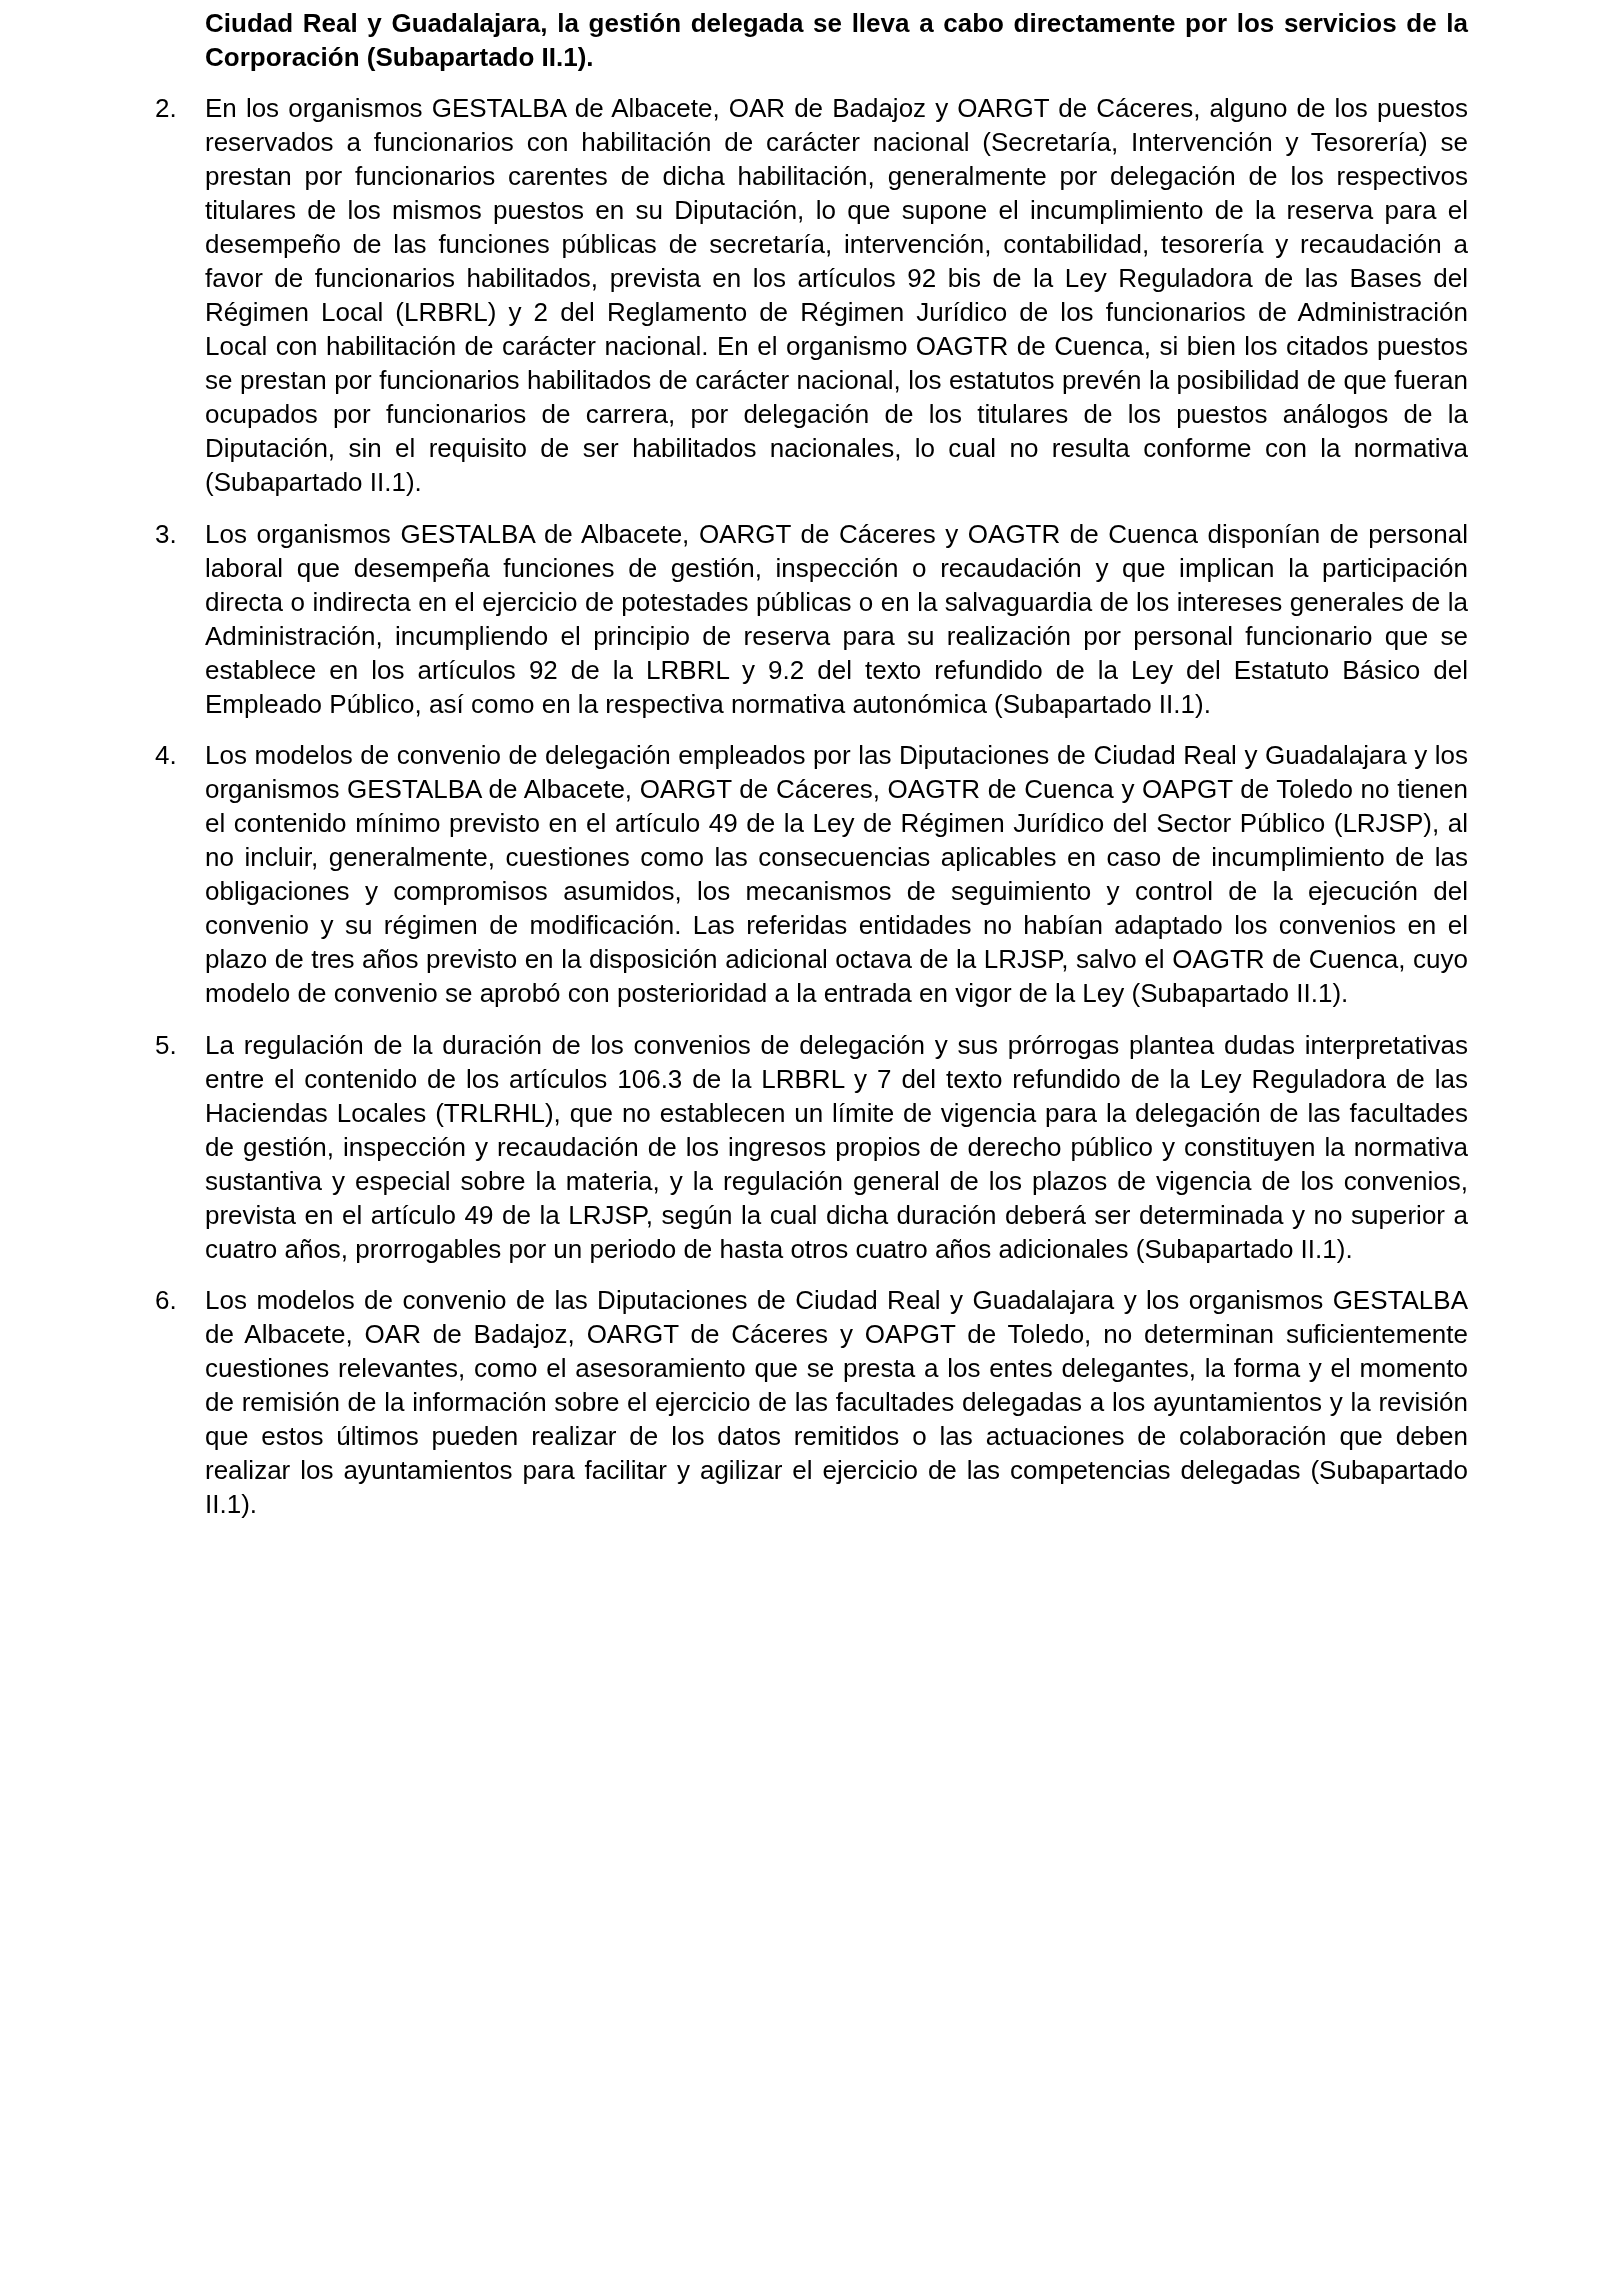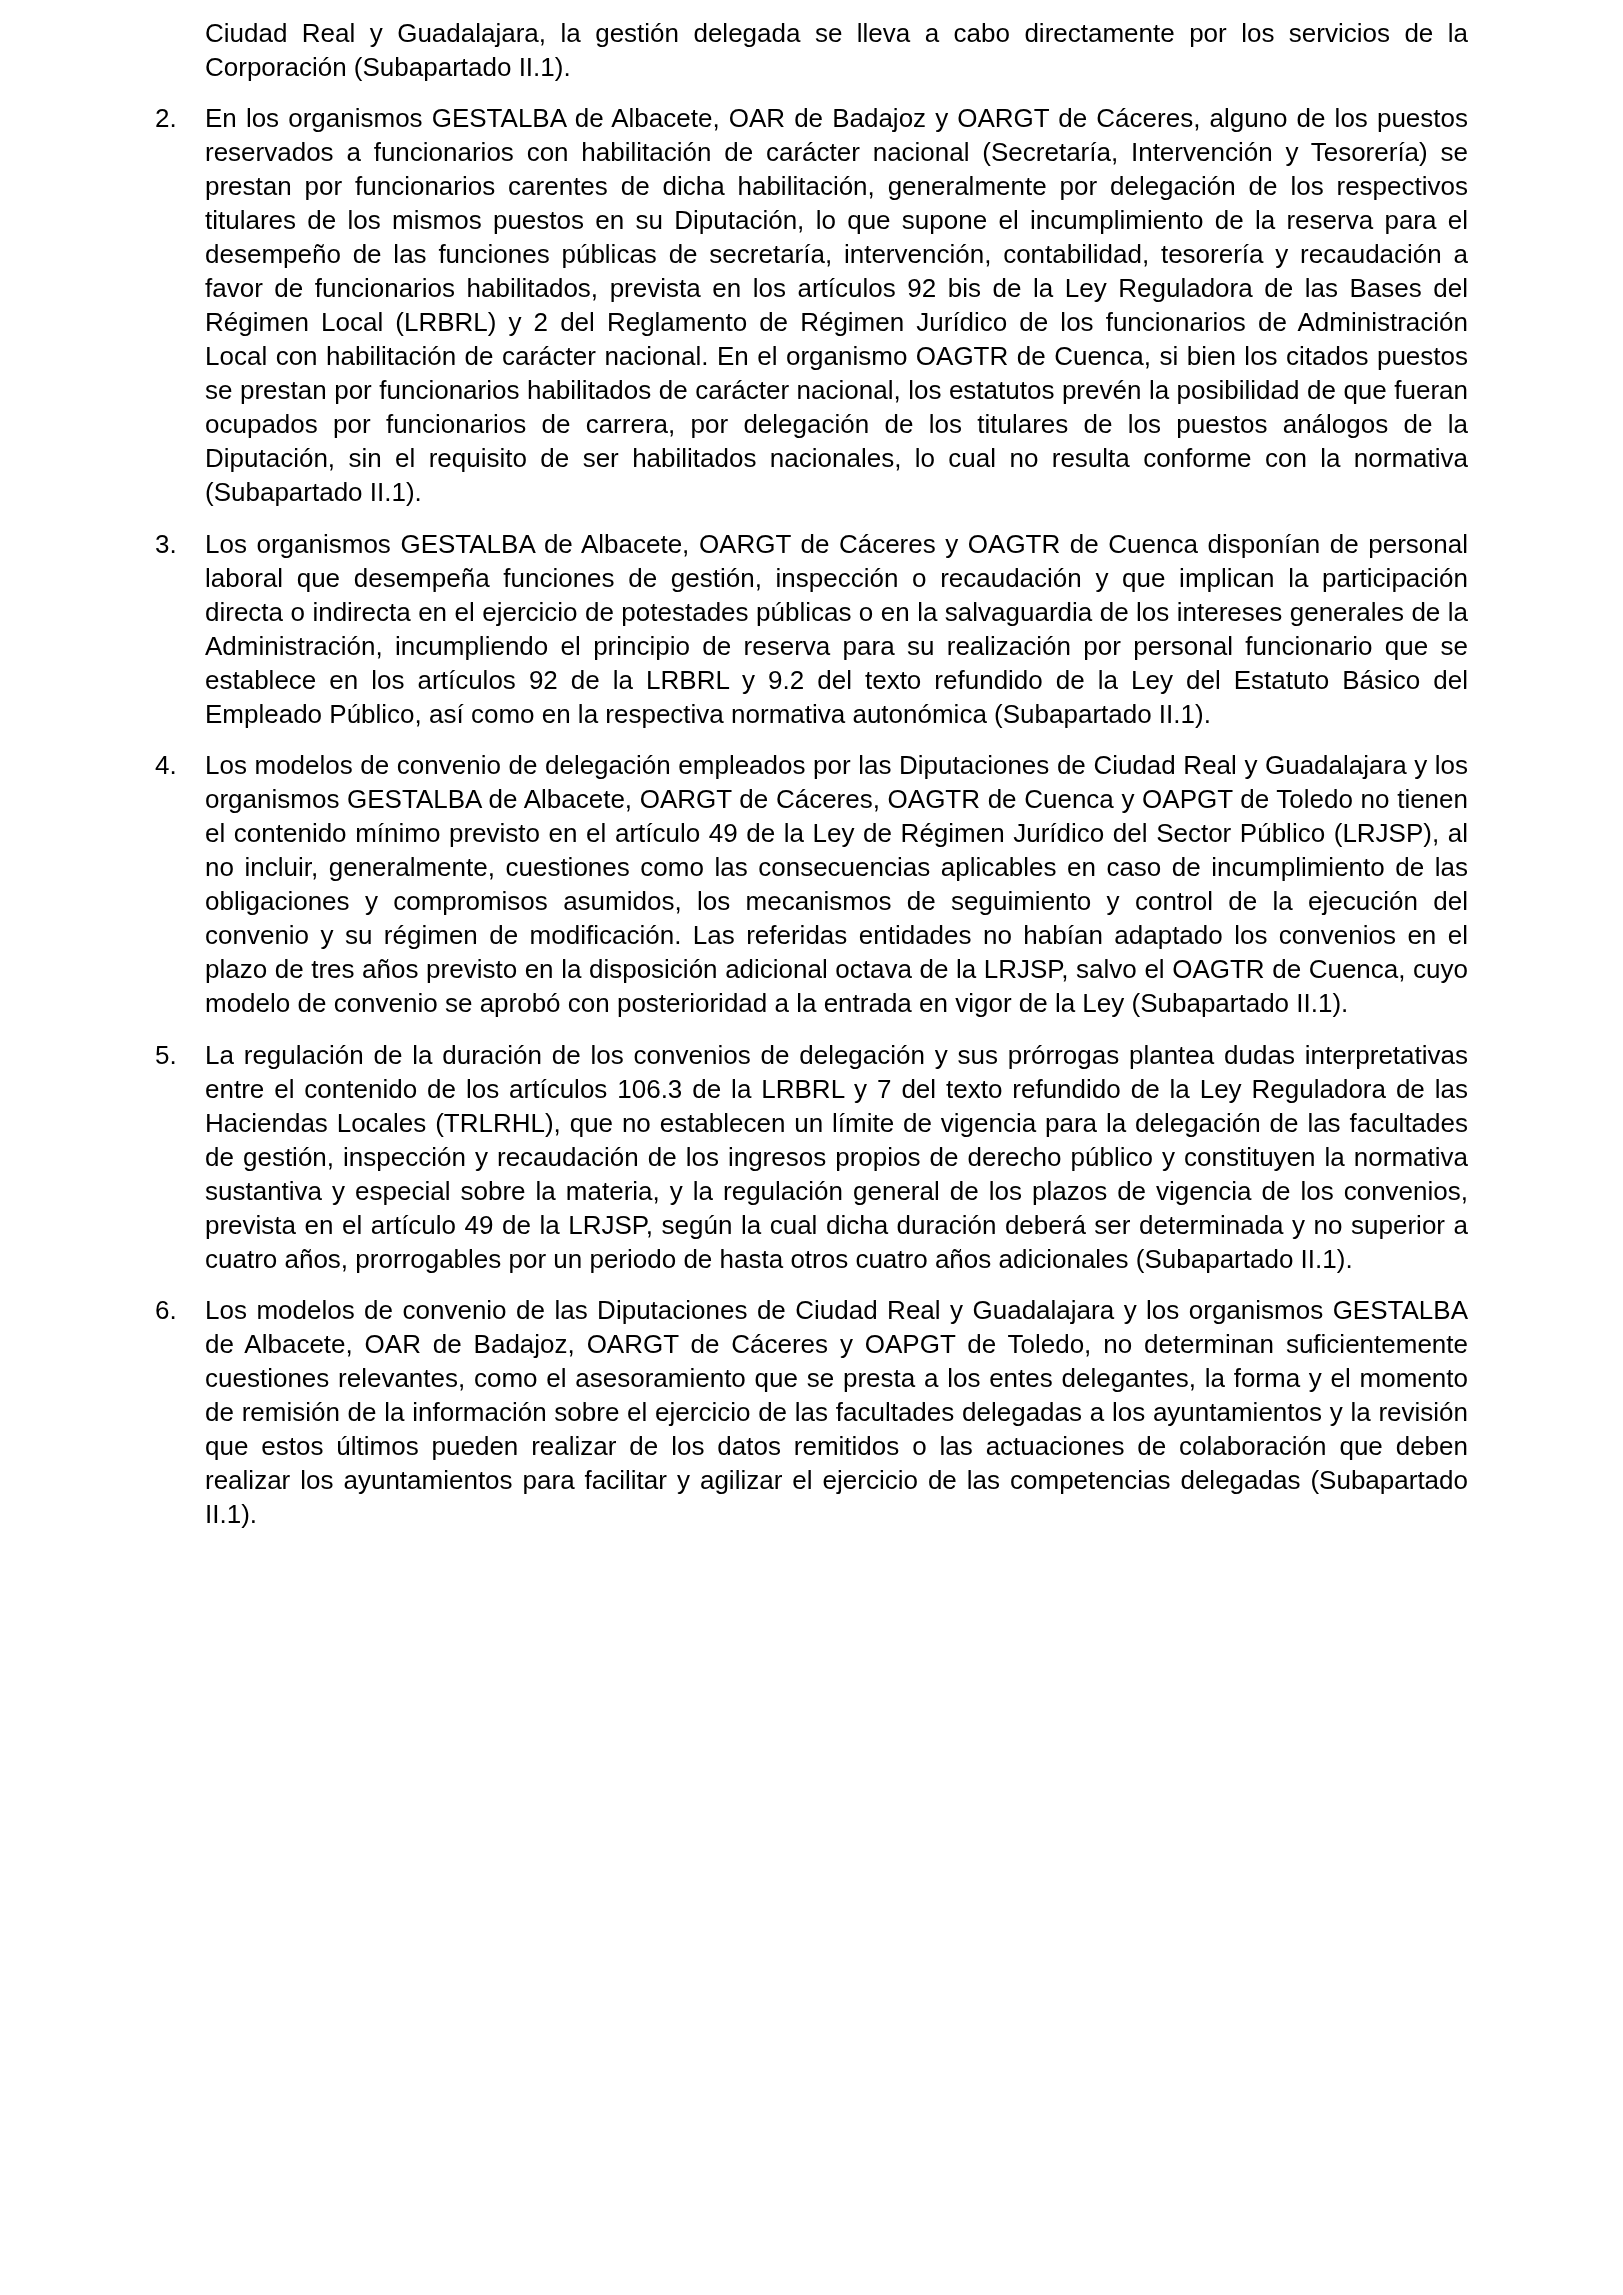--- a/index.html
+++ b/index.html
@@ -30,21 +30,22 @@
       width: 1263px;
     }
     .para {
       font-size: 26px;
       line-height: 34px;
       text-align: justify;
       margin: 0;
       position: relative;
     }
     .continuation {
-      margin-top: 16px;
+      margin-top: 6px;
+      font-weight: bold;
     }
     .list-item {
       margin-top: 17.4px;
     }
     .item-number {
       position: absolute;
       left: -50px;
       top: 0;
       width: 41px;
       text-align: left;

